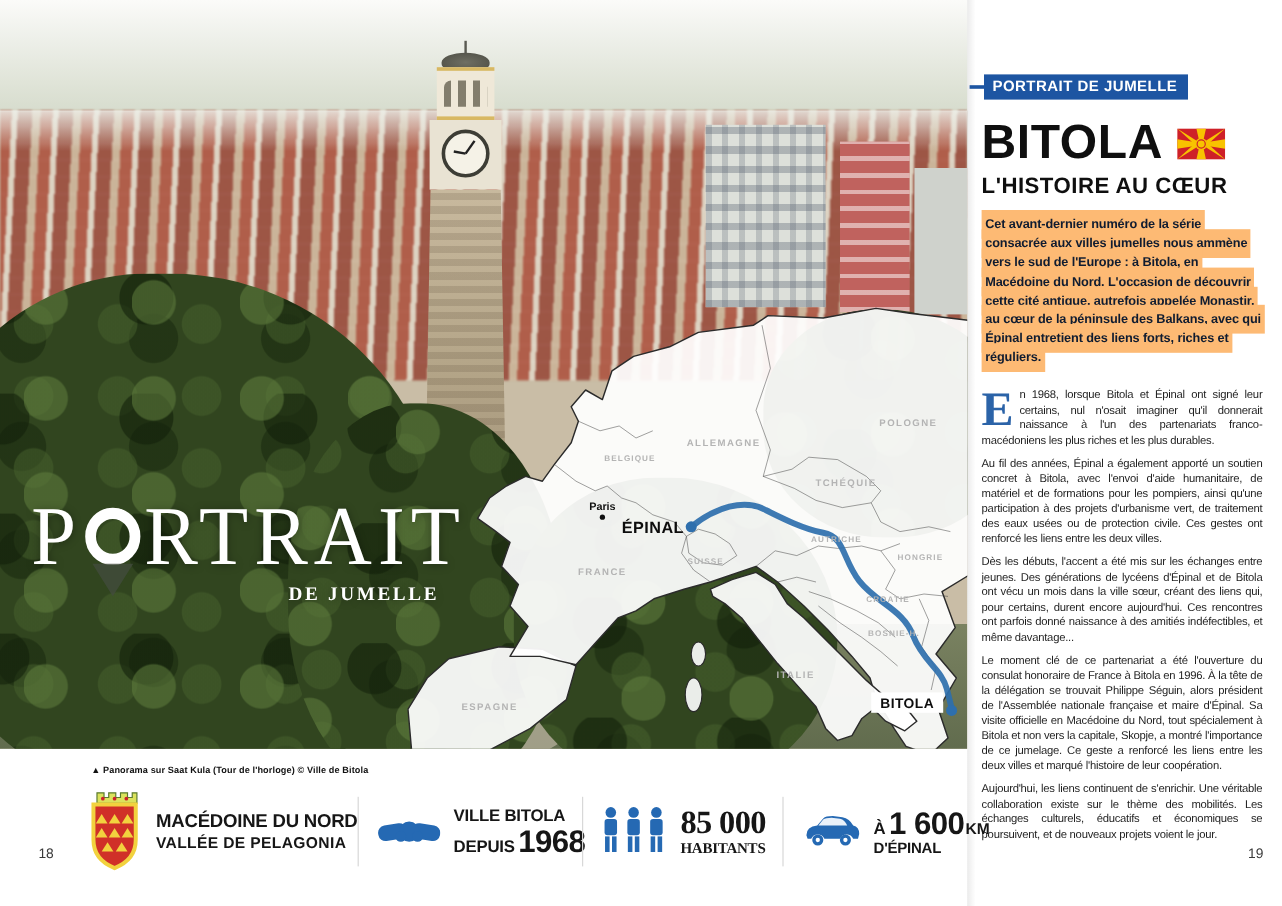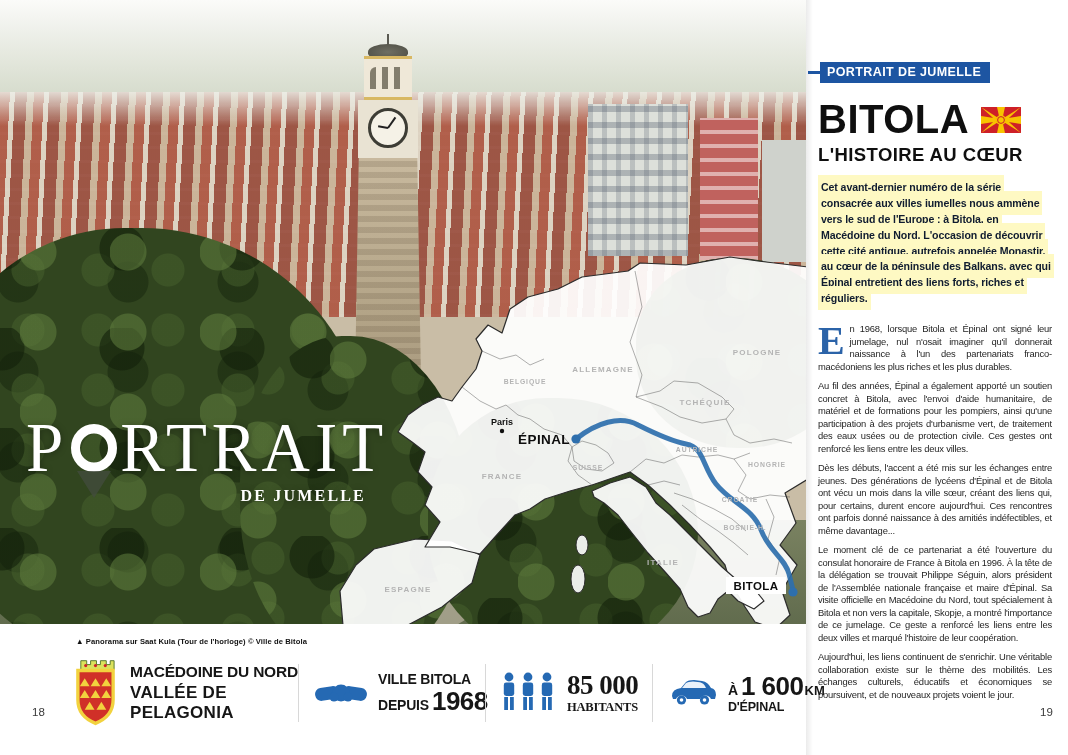--- a/index.html
+++ b/index.html
@@ -103,38 +103,38 @@
   .kicker-row{display:flex;align-items:center;text-align:center;}
   .kicker-dash{width:12px;height:3px;background:#1d55a2;margin-left:-10px;}
   .kicker{background:#1d55a2;color:#fff;font-weight:bold;font-size:12.5px;letter-spacing:.4px;
     padding:3px 9px 4px 7px;}
   .title-row{display:flex;align-items:center;margin-top:16px;}
   .title{font-size:40px;font-weight:800;letter-spacing:.5px;line-height:1;color:#0f0f0f;}
   .flag{margin-left:12px;margin-top:2px;}
   .subtitle{font-size:18.5px;font-weight:bold;letter-spacing:.4px;margin-top:5px;color:#0f0f0f;}
   .intro{margin-top:14px;font-size:10.6px;font-weight:bold;line-height:1.5;color:#101c30;
     letter-spacing:-.1px;text-align:left;}
-  .hl{background:#fef9c3;box-decoration-break:clone;-webkit-box-decoration-break:clone;padding:6px 3px;}
+  .hl{background:#fdba74;box-decoration-break:clone;-webkit-box-decoration-break:clone;padding:6px 3px;}
   .bodycopy{margin-top:16px;}
   .bodycopy p{margin:0 0 7px;font-size:9.4px;line-height:1.33;letter-spacing:-.2px;color:#1f1f1f;
     text-align:justify;}
   .dropcap{float:left;font-family:"Liberation Serif",serif;font-weight:bold;color:#2b63a8;
     font-size:40px;line-height:.82;padding:2px 5px 0 0;}
 
   
   .badges{position:absolute;left:72px;top:658px;width:866px;display:flex;align-items:center;}
   .badge{display:flex;align-items:center;}
   .badge .ic{margin-right:11px;flex:none;}
   .b1{width:226px;}
   .b2{width:186px;padding-left:16px;}
   .b3{width:166px;padding-left:14px;font-family:Liberation Serif, serif;}
   .b4{width:200px;padding-left:16px;}
   .vdiv{width:1px;height:58px;background:#d8d8d8;flex:none;}
   .b1-title{font-size:15.5px;font-weight:800;letter-spacing:-.2px;line-height:1.1;}
-  .b1-sub{font-size:17px;font-weight:bold;letter-spacing:.3px;margin-top:2px;}
+  .b1-sub{font-size:13px;font-weight:bold;letter-spacing:.3px;margin-top:2px;}
   .stat-line1{font-size:14px;font-weight:800;letter-spacing:-.2px;line-height:1.1;}
   .stat-row{display:flex;align-items:baseline;}
   .stat-small{font-size:14px;font-weight:800;letter-spacing:-.2px;}
   .stat-big{font-size:26px;font-weight:800;letter-spacing:-.5px;line-height:1;margin-left:3px;}
   .stat-big2{font-size:27px;font-weight:800;letter-spacing:-.5px;line-height:1;}
   .stat-label{font-size:12.5px;font-weight:800;letter-spacing:-.2px;margin-top:1px;}
   .stat-unit{font-size:13px;font-weight:800;margin-left:1px;}
 
   .pageno{position:absolute;top:706px;font-size:11.5px;color:#3a3a3a;}
   .pageno.left{left:32px;}
@@ -253,21 +253,21 @@
         <polygon fill="#f8c300" points="16.5,15.5 0,26 14,13.2"></polygon>
         <circle cx="20" cy="13" r="5" fill="#f8c300"></circle>
         <circle cx="20" cy="13" r="3.4" fill="none" stroke="#ce2028" stroke-width="1"></circle>
       </svg>
     </div>
     <div class="subtitle">L'HISTOIRE AU CŒUR</div>
 
     <p class="intro"><span class="hl">Cet avant-dernier numéro de la série consacrée aux villes jumelles nous ammène vers le sud de l'Europe : à Bitola, en Macédoine du Nord. L'occasion de découvrir cette cité antique, autrefois appelée Monastir, au cœur de la péninsule des Balkans, avec qui Épinal entretient des liens forts, riches et réguliers.</span></p>
 
     <div class="bodycopy">
-      <p><span class="dropcap">E</span><span>n 1968, lorsque Bitola et Épinal ont signé leur jumelage, nul n'osait imaginer qu'il donnerait naissance à l'un des partenariats franco-macédoniens les plus riches et les plus durables.</span></p>
+      <p><span class="dropcap">E</span><span>n 1968, lorsque Bitola et Épinal ont signé leur certains, nul n'osait imaginer qu'il donnerait naissance à l'un des partenariats franco-macédoniens les plus riches et les plus durables.</span></p>
       <p>Au fil des années, Épinal a également apporté un soutien concret à Bitola, avec l'envoi d'aide humanitaire, de matériel et de formations pour les pompiers, ainsi qu'une participation à des projets d'urbanisme vert, de traitement des eaux usées ou de protection civile. Ces gestes ont renforcé les liens entre les deux villes.</p>
       <p>Dès les débuts, l'accent a été mis sur les échanges entre jeunes. Des générations de lycéens d'Épinal et de Bitola ont vécu un mois dans la ville sœur, créant des liens qui, pour certains, durent encore aujourd'hui. Ces rencontres ont parfois donné naissance à des amitiés indéfectibles, et même davantage...</p>
       <p>Le moment clé de ce partenariat a été l'ouverture du consulat honoraire de France à Bitola en 1996. À la tête de la délégation se trouvait Philippe Séguin, alors président de l'Assemblée nationale française et maire d'Épinal. Sa visite officielle en Macédoine du Nord, tout spécialement à Bitola et non vers la capitale, Skopje, a montré l'importance de ce jumelage. Ce geste a renforcé les liens entre les deux villes et marqué l'histoire de leur coopération.</p>
       <p>Aujourd'hui, les liens continuent de s'enrichir. Une véritable collaboration existe sur le thème des mobilités. Les échanges culturels, éducatifs et économiques se poursuivent, et de nouveaux projets voient le jour.</p>
     </div>
   </aside>
 
   <footer class="badges">
 
     <div class="badge b1">

